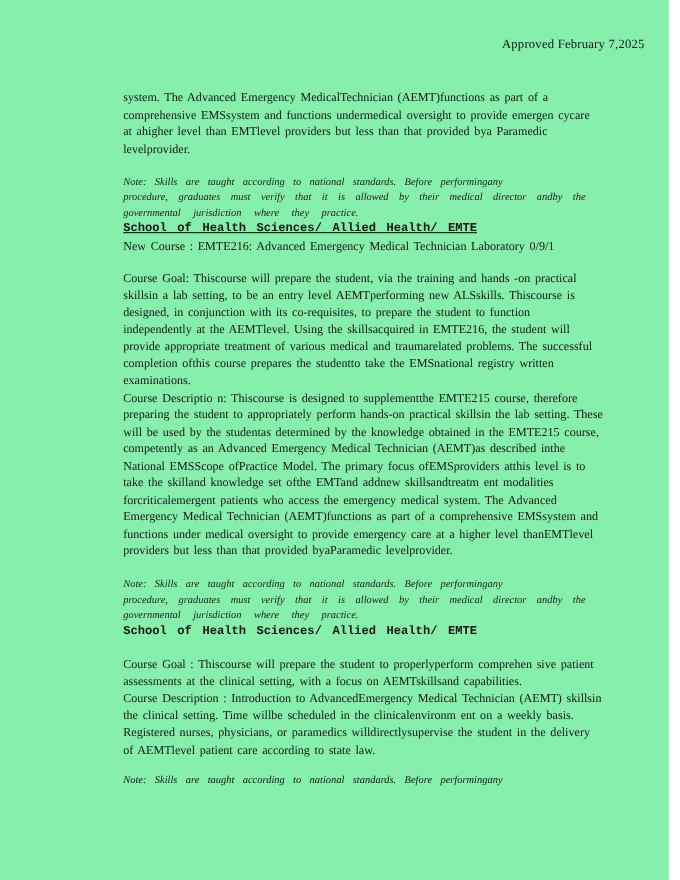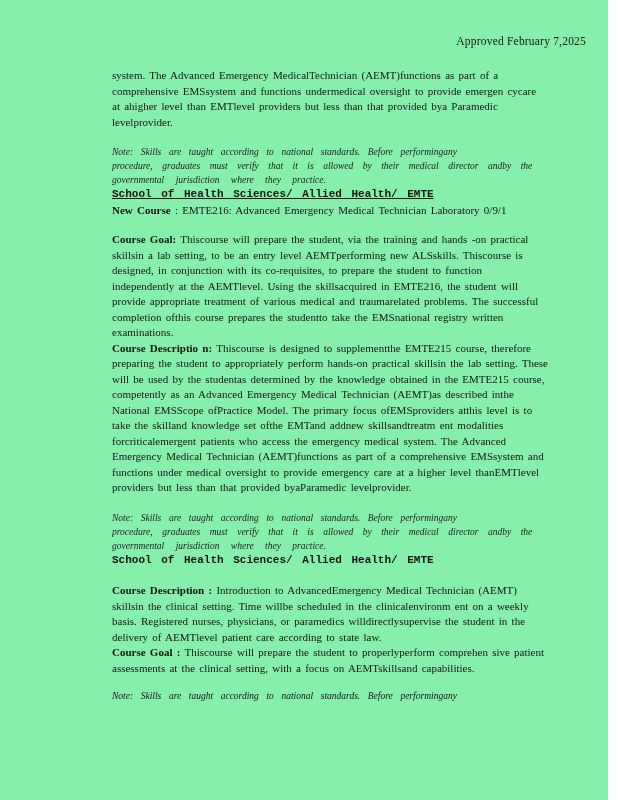--- a/index.html
+++ b/index.html
@@ -19,21 +19,21 @@
   .approved {
     position: absolute;
     top: 34px;
     right: 22px;
     font-size: 11.5px;
     line-height: 14px;
     letter-spacing: 0.2px;
   }
   .content {
     position: absolute;
-    top: 68px;
+    top: 82px;
     left: 112px;
     width: 436px;
     font-size: 11px;
     line-height: 15.5px;
     text-align: left;
   }
   .para {
     margin: 0;
     word-spacing: 1.5px;
   }
@@ -49,21 +49,21 @@
   .note-l1 { word-spacing: 0.55em; }
   .note-l2 { word-spacing: 0.75em; }
   .note-l3 { word-spacing: 0.95em; font-family: Liberation Serif, serif; }
   .school {
     font-weight: bold;
     word-spacing: 3px;
     font-family: Liberation Mono, monospace;
   }
   .school.underlined { text-decoration: underline; }
   .new-course { word-spacing: 1.5px; }
-  .bold { font-weight: bold; }
+  .bold { font-weight: normal; }
   .footer-note {
     margin-top: 13px;
     font-style: italic;
     font-size: 9.5px;
     line-height: 14px;
     word-spacing: 0.55em;
   }
 </style>
 </head>
 <body>
@@ -96,20 +96,20 @@
       <div class="note-l1">Note: Skills are taught according to national standards. Before performingany</div>
       <div class="note-l2">procedure, graduates must verify that it is allowed by their medical director andby the</div>
       <div class="note-l3">governmental jurisdiction where they practice.</div>
     </div>
 
     <div class="school">School of Health Sciences/ Allied Health/ EMTE</div>
 
 
     <div class="gap-md"></div>
 
+    <p class="para"><span class="bold">Course Goal :</span> <span>Thiscourse will prepare the student to properlyperform comprehen sive patient assessments at the clinical setting, with a focus on AEMTskillsand capabilities.</span></p>
+
     <p class="para"><span class="bold">Course Description :</span> <span>Introduction to AdvancedEmergency Medical Technician (AEMT) skillsin the clinical setting. Time willbe scheduled in the clinicalenvironm ent on a weekly basis. Registered nurses, physicians, or paramedics willdirectlysupervise the student in the delivery of AEMTlevel patient care according to state law.</span></p>
-
-    <p class="para"><span class="bold">Course Goal :</span> <span>Thiscourse will prepare the student to properlyperform comprehen sive patient assessments at the clinical setting, with a focus on AEMTskillsand capabilities.</span></p>
 
     <div class="footer-note">Note: Skills are taught according to national standards. Before performingany</div>
 
   </div>
 </div>
 
 </body></html>

